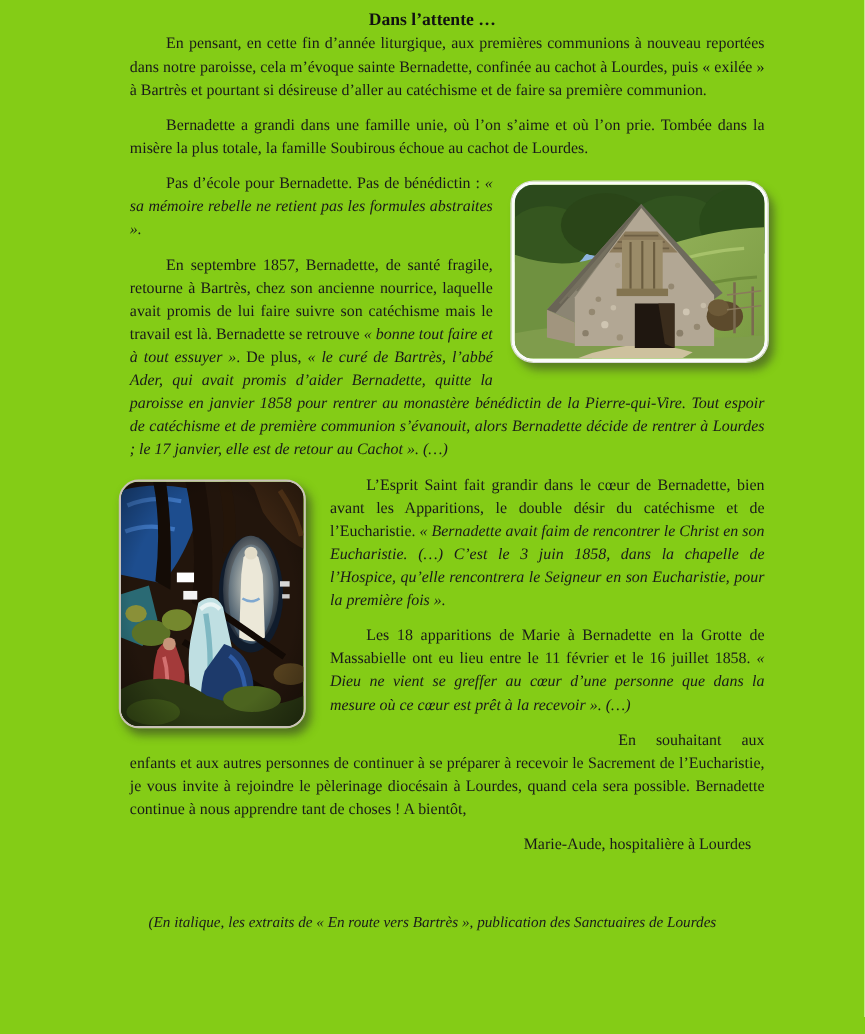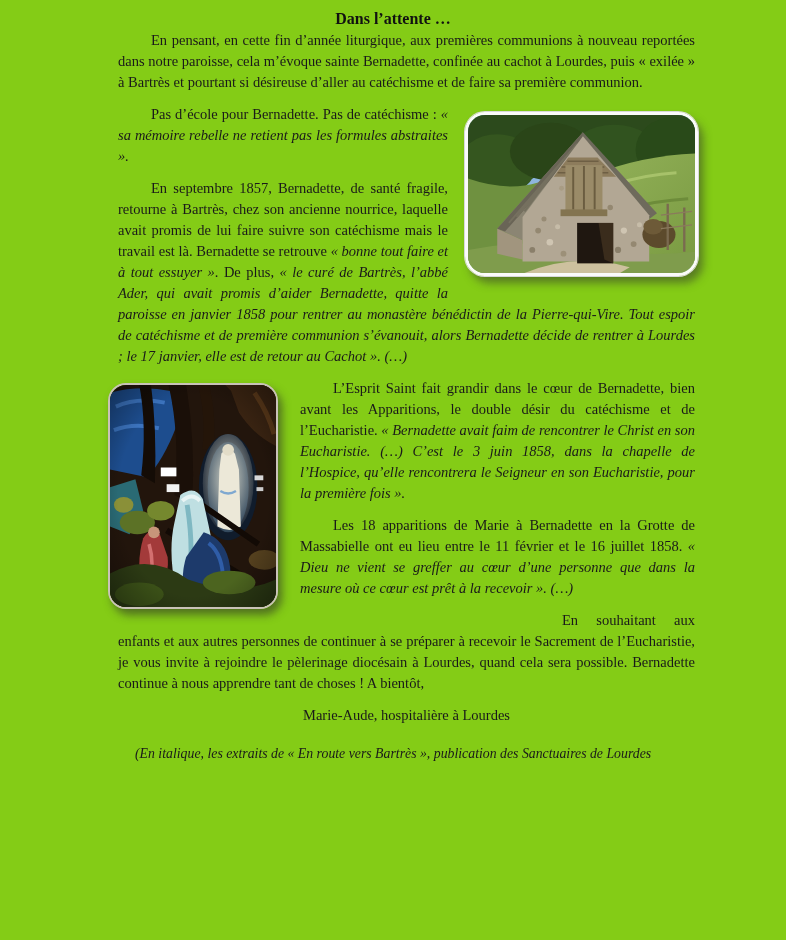--- a/index.html
+++ b/index.html
@@ -23,33 +23,34 @@
   .barn-fig{
     float:right;width:233px;height:164px;margin:8px -3px 18px 17px;
     border-radius:20px;border:3px solid #fbfbfb;
     box-shadow:0 0 0 1px #d9d9d9,5px 7px 8px rgba(45,45,45,.5);
   }
   .grotto-fig{
     float:left;width:170px;height:226px;margin:5px 22px 10px -10px;
     border-radius:18px;border:2px solid #c9c2b8;
     box-shadow:4px 6px 9px rgba(40,40,40,.55);
   }
-  .signature{text-align:center;margin:8px 0 0 !important;}
-  .footnote{margin:17px 0 0 !important;padding-left:17px;font-style:italic;font-size:13.8px;text-align:left;}
+  .signature{text-align:right;margin:8px 12px 0 !important;}
+  .footnote{margin:49px 0 0 !important;padding-left:17px;font-style:italic;font-size:13.8px;text-align:left;}
 </style>
 </head>
 <body>
 
 <div class="page">
   <h1 class="title">Dans l’attente …</h1>
 
   <div class="content">
 
     <p class="indent first-para"><span>En pensant, en cette fin d’année liturgique, aux premières communions à nouveau reportées dans notre paroisse, cela m’évoque sainte Bernadette, confinée au cachot à Lourdes, puis « exilée » à Bartrès et pourtant si désireuse d’aller au catéchisme et de faire sa première communion.</span></p>
 
+    <p class="indent"><span>Bernadette a grandi dans une famille unie, où l’on s’aime et où l’on prie. Tombée dans la misère la plus totale, la famille Soubirous échoue au cachot de Lourdes.</span></p>
 
     <div>
       <figure class="photo barn-fig" aria-hidden="true">
         <svg viewBox="0 0 233 164" preserveAspectRatio="none">
           <defs>
             <linearGradient id="sky" x1="0" y1="0" x2="0" y2="1">
               <stop offset="0" stop-color="#6f9fd6"></stop>
                 <stop offset="1" stop-color="#b9d4ea"></stop>
             </linearGradient>
             <linearGradient id="hill" x1="0" y1="0" x2="1" y2="1">
@@ -97,21 +98,21 @@
           <rect x="95" y="98" width="48" height="7" fill="#837450"></rect>
           <rect x="112" y="112" width="37" height="42" fill="#1f1710"></rect>
           <polygon points="134,112 149,112 149,154 140,150" fill="#3a2c1c"></polygon>
           <ellipse cx="196" cy="124" rx="17" ry="14" fill="#5c4a2c"></ellipse>
           <ellipse cx="190" cy="116" rx="10" ry="8" fill="#6d5a38"></ellipse>
           <path d="M205,92 V140 M222,96 V142" stroke="#7a6a50" stroke-width="2.4"></path>
           <path d="M198,104 L230,100 M198,118 L230,114" stroke="#8a7a5c" stroke-width="1.4"></path>
         </svg>
       </figure>
 
-      <p class="indent"><span>Pas d’école pour Bernadette. Pas de catéchisme : </span><span class="it">« sa mémoire rebelle ne retient pas les formules abstraites ».</span><br></p>
+      <p class="indent"><span>Pas d’école pour Bernadette. Pas de bénédictin : </span><span class="it">« sa mémoire rebelle ne retient pas les formules abstraites ».</span><br></p>
       <p class="indent"><span>En septembre 1857, Bernadette, de santé fragile, retourne à Bartrès, chez son ancienne nourrice, laquelle avait promis de lui faire suivre son catéchisme mais le travail est là. Bernadette se retrouve </span><span class="it">« bonne tout faire et à tout essuyer »</span><span>. De plus, </span><span class="it">« le curé de Bartrès, l’abbé Ader, qui avait promis d’aider Bernadette, quitte la paroisse en janvier 1858 pour rentrer au monastère bénédictin de la Pierre-qui-Vire. Tout espoir de catéchisme et de première communion s’évanouit, alors Bernadette décide de rentrer à Lourdes ; le 17 janvier, elle est de retour au Cachot ». (…)</span></p>
     </div>
 
     <div>
       <figure class="photo grotto-fig" aria-hidden="true">
         <svg viewBox="0 0 170 226" preserveAspectRatio="none">
           <defs>
             <radialGradient id="glow" cx="0.5" cy="0.45" r="0.6">
               <stop offset="0" stop-color="#f7f3df" stop-opacity="0.85"></stop>
               <stop offset="1" stop-color="#f7f3df" stop-opacity="0"></stop>

